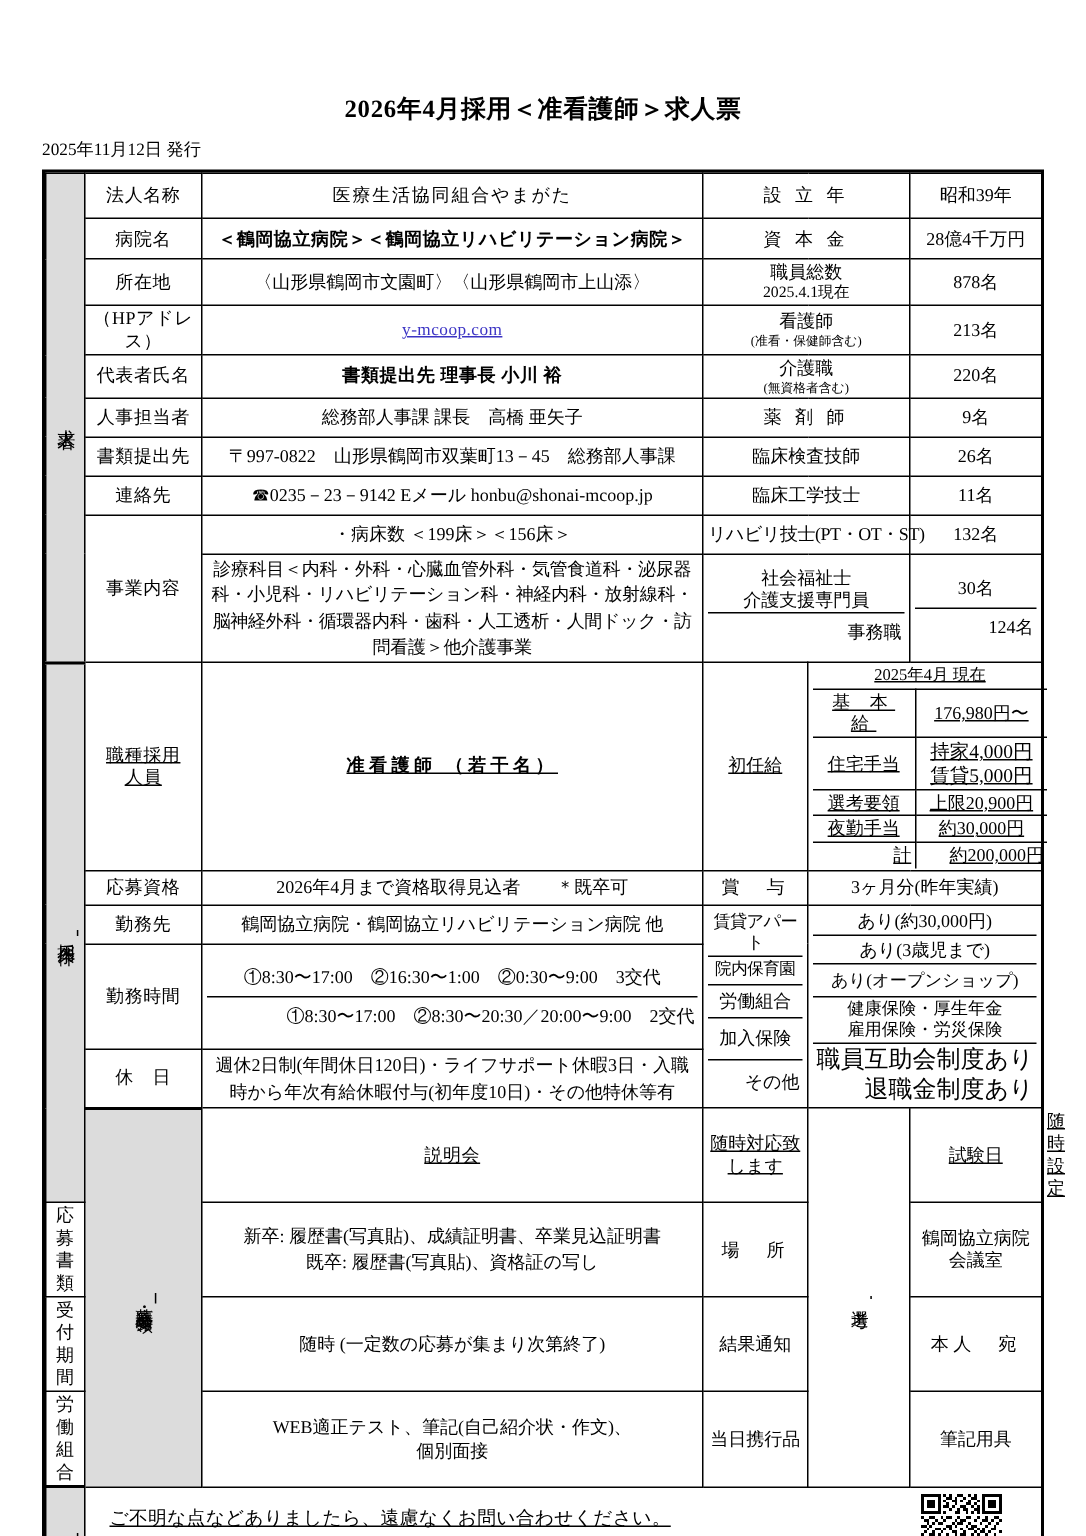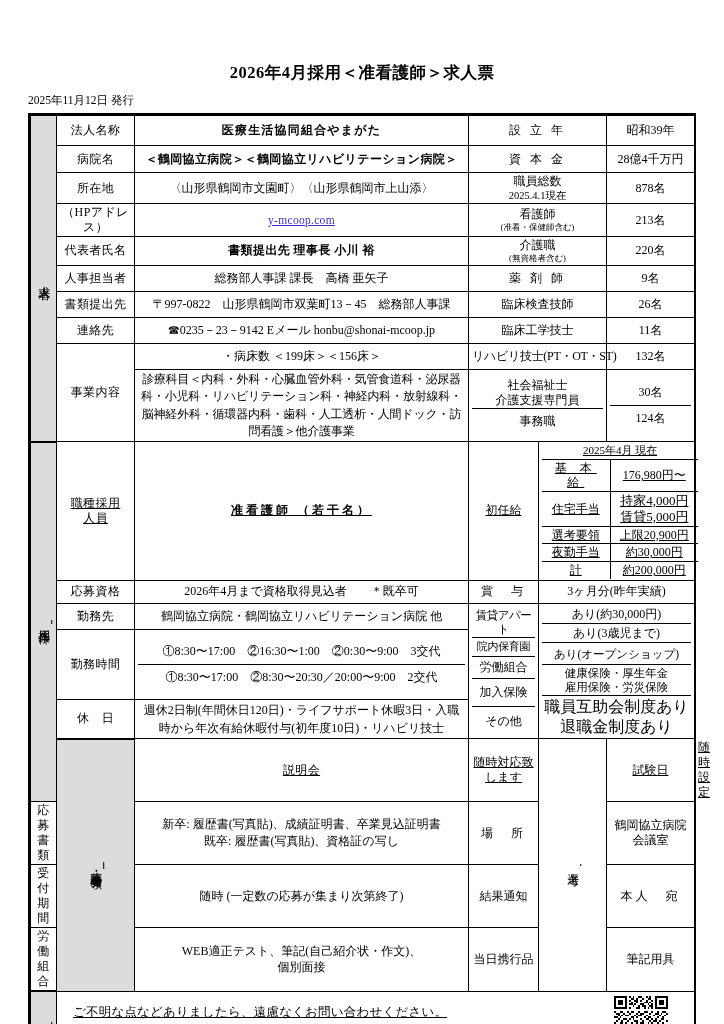--- a/index.html
+++ b/index.html
@@ -83,21 +83,21 @@
 
   td.lbl {
     width: 78px;
     font-size: 12px;
     letter-spacing: .4px;
   }
   td.val { text-align: center; }
 
   .big {
     font-size: 16.5px;
-    font-weight: bold;
+    font-weight: normal;
     letter-spacing: 1.2px;
   }
   .midbig {
     font-size: 13.5px;
     font-weight: bold;
     letter-spacing: .4px;
   }
   .jobtitle {
     font-size: 19px;
     font-weight: bold;
@@ -128,21 +128,21 @@
   }
   table.inner td {
     border: 0.9px solid #000;
     padding: 1px 2px;
     font-size: 12px;
     text-align: center;
     line-height: 1.22;
     box-sizing: border-box;
   }
   table.inner tr:first-child td { border-top: none; }
-  table.inner tr:last-child td { border-bottom: none; }
+  table.inner tr:last-child td { border-bottom: none; text-align: right; }
   table.inner td:first-child { border-left: none; }
   table.inner td:last-child  { border-right: none; }
 
   
   .remarks-wrap {
     display: flex;
     align-items: center;
     justify-content: space-between;
     padding: 4px 12px 4px 16px;
   }
@@ -398,21 +398,21 @@
             <tr>
               <td style="height:25px">①8:30〜17:00　②8:30〜20:30／20:00〜9:00　2交代</td>
             </tr>
           </tbody>
             </table>
         </td>
       </tr>
 
       <tr>
         <td class="lbl spaced3">休　日</td>
-        <td class="val" style="height:36px; line-height:1.5">週休2日制(年間休日120日)・ライフサポート休暇3日・入職時から年次有給休暇付与(初年度10日)・リハビリ技士</td>
+        <td class="val" style="height:36px; line-height:1.5">週休2日制(年間休日120日)・ライフサポート休暇3日・入職時から年次有給休暇付与(初年度10日)・その他特休等有</td>
       </tr>
 
       <tr class="heavy-top">
         <td class="side" rowspan="4" style="border-top:2.2px solid #000">
           <div class="vtext">応募・選考要領</div>
         </td>
         <td class="lbl">説明会</td>
         <td class="val lt" style="height:32px">随時対応致します</td>
         <td rowspan="4" style="width:40px">
           <div class="vtext">選考</div>

